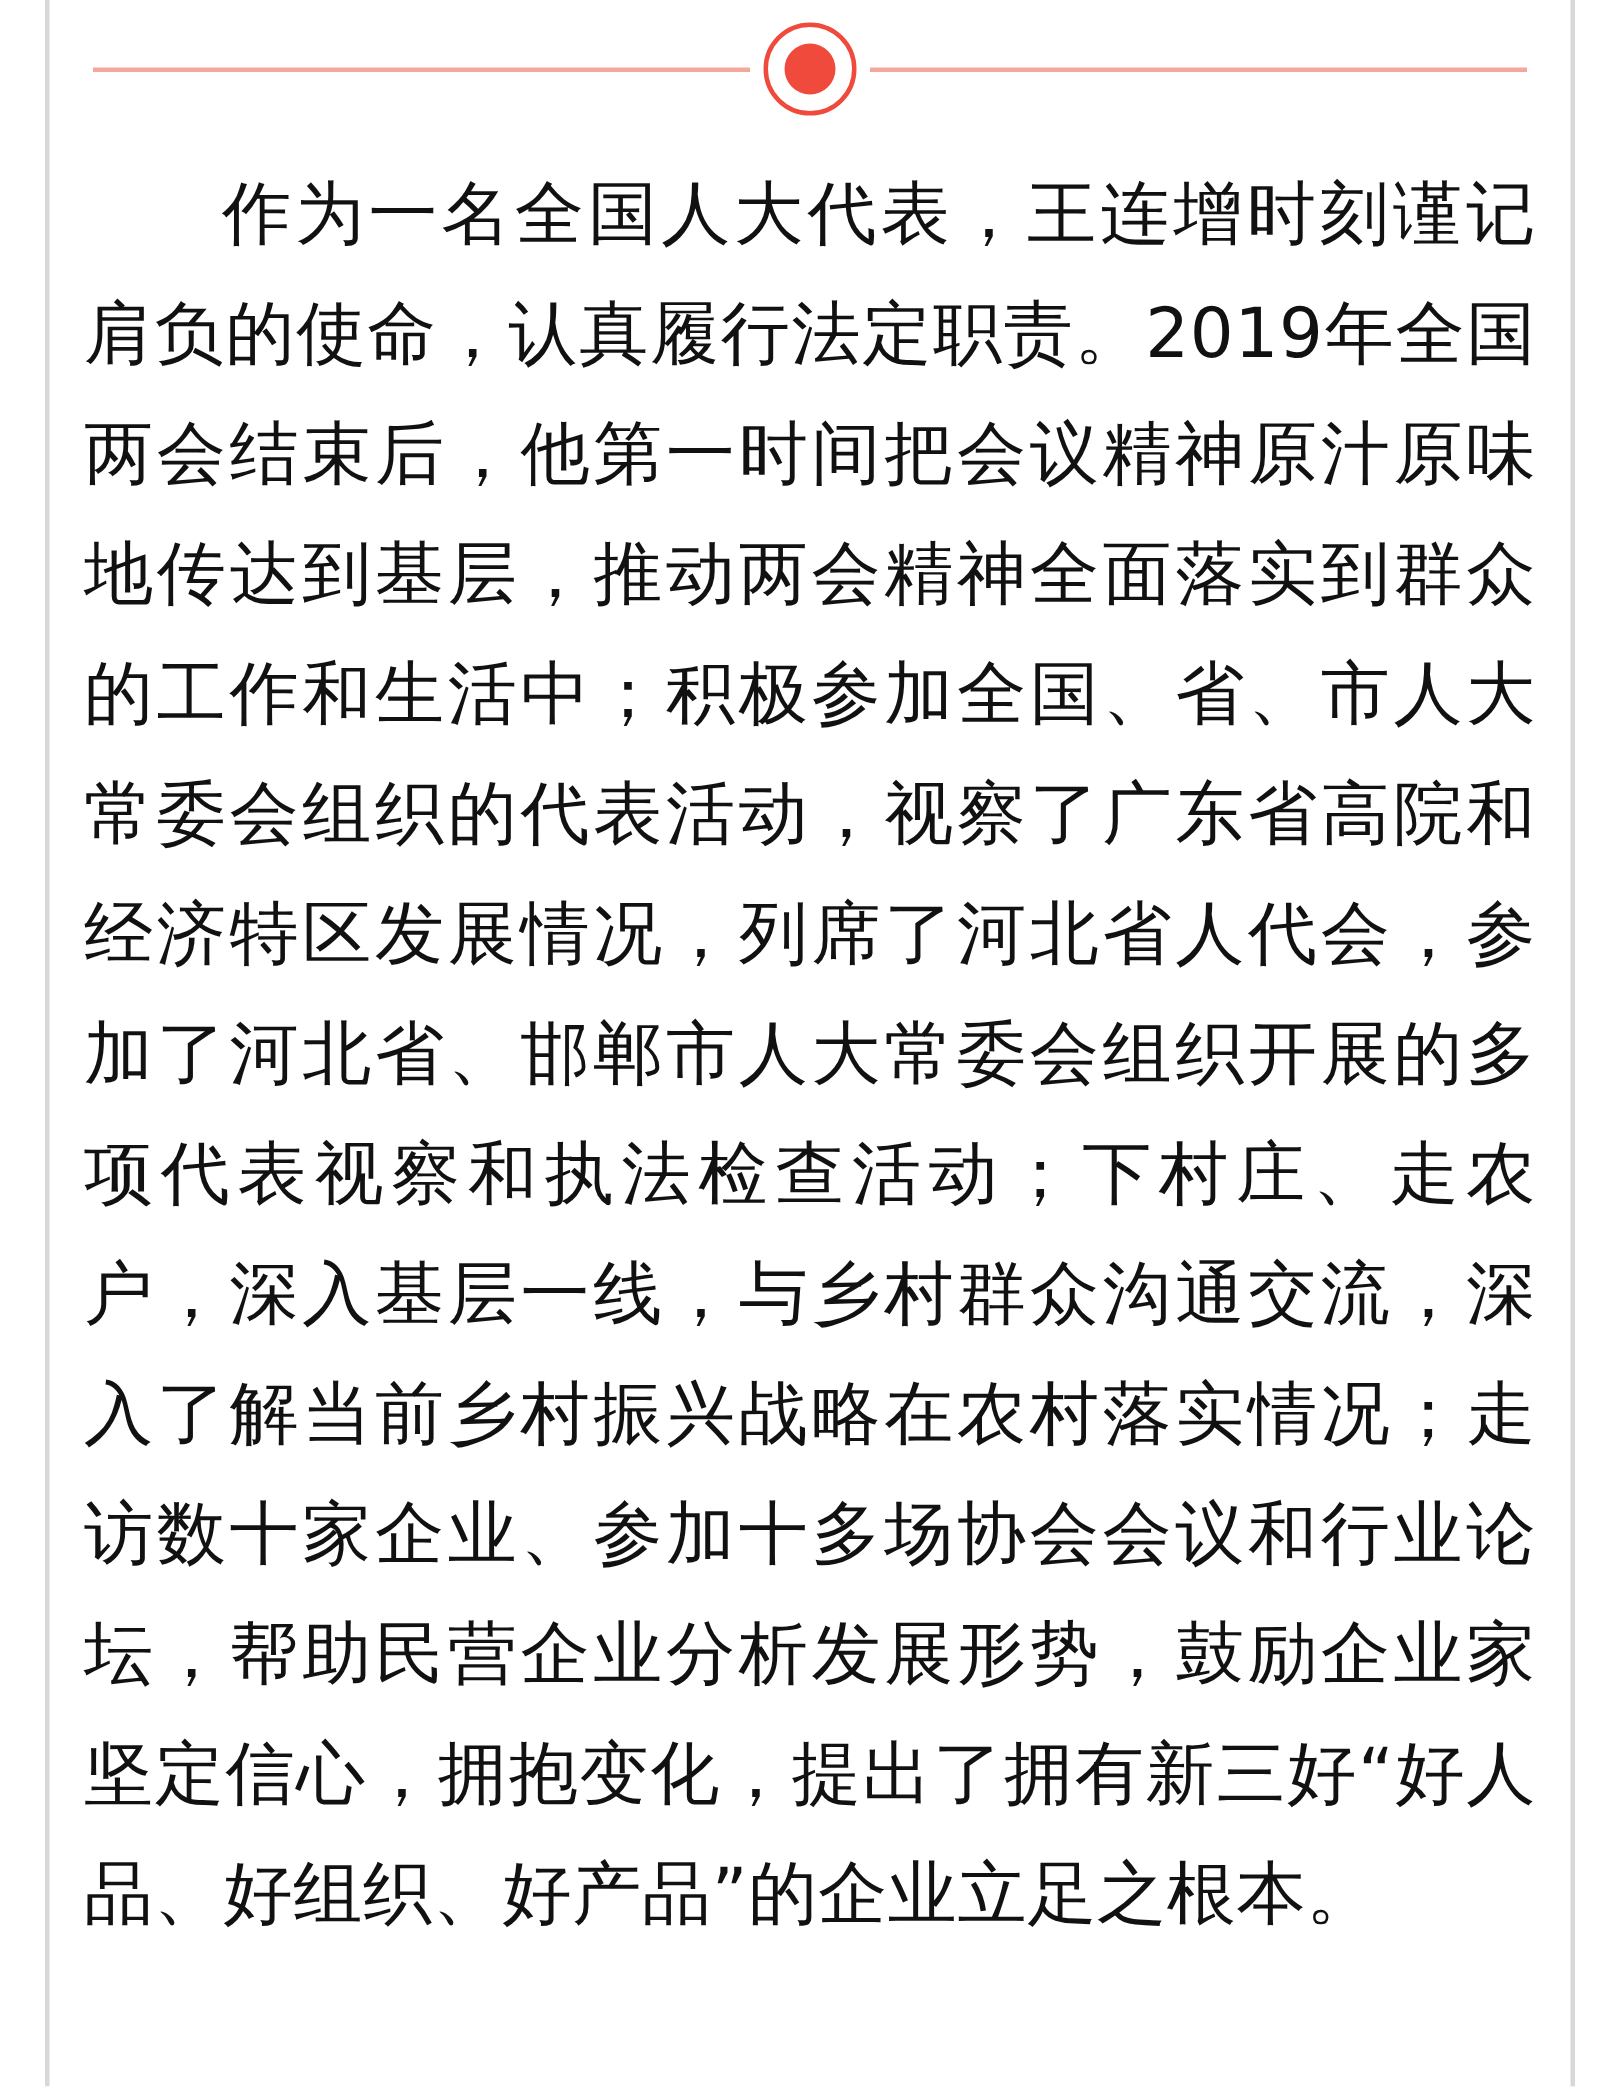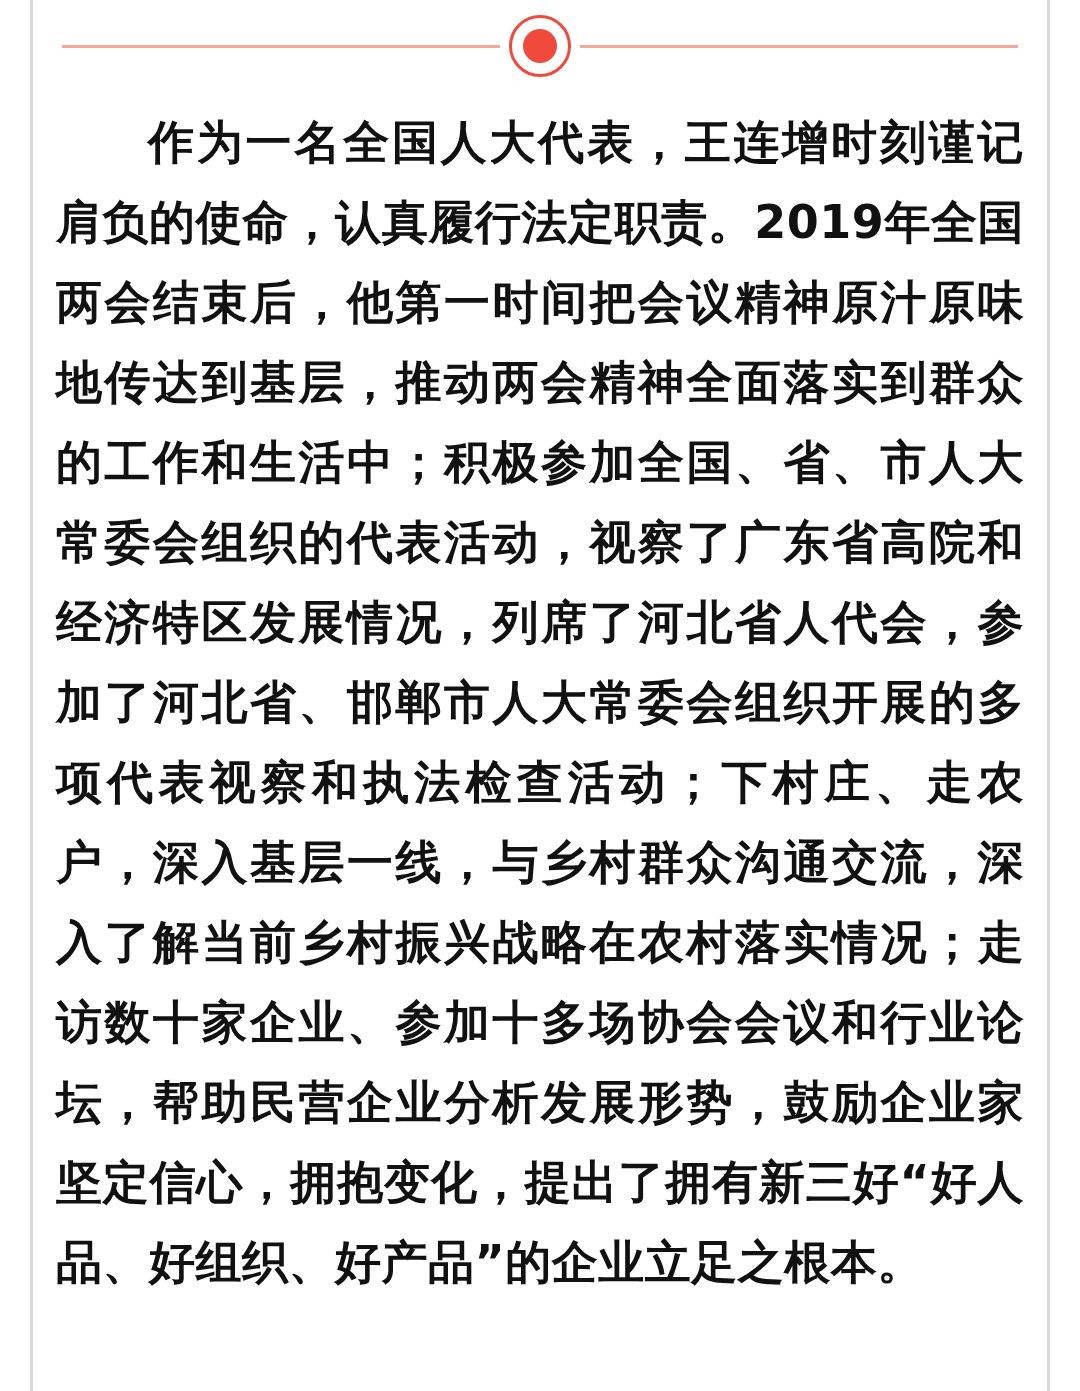--- a/index.html
+++ b/index.html
@@ -76,21 +76,21 @@
   }
   .article p {
     margin: 0;
     font-size: 46px;
     line-height: 80px;
     letter-spacing: 0.5px;
     color: #111111;
     text-align: justify;
     text-indent: 2em;
     font-family: "DejaVu Sans", "Liberation Sans", sans-serif;
-    font-weight: 700;
+    font-weight: 400;
   }
 </style>
 </head>
 <body>
 
 <div class="side-rule left"></div>
 <div class="side-rule right"></div>
 
 <div class="ornament">
   <div class="ornament-line left"></div>

